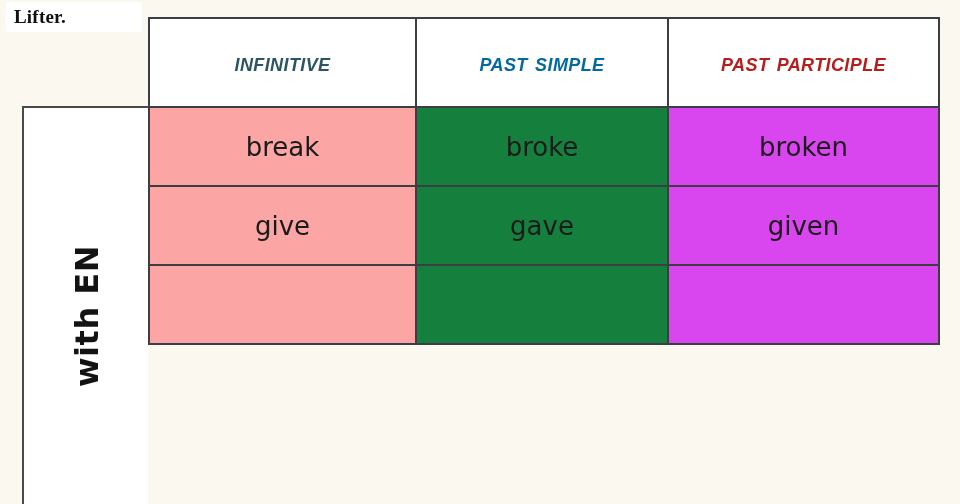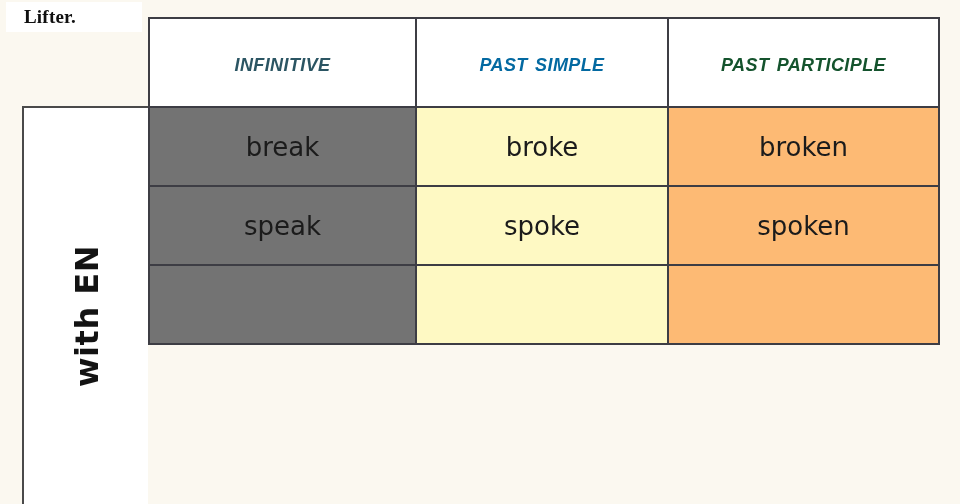--- a/index.html
+++ b/index.html
@@ -32,21 +32,21 @@
     background: #ffffff;
     display: flex;
     align-items: center;
   }
   #caption-text {
     font-family: "Liberation Serif", serif;
     font-weight: bold;
     font-size: 19px;
     color: #101010;
     letter-spacing: 0.2px;
-    padding-left: 18px;
+    padding-left: 8px;
   }
 
   
   #verb-table {
     position: absolute;
     left: 22px;
     top: 17px;
     width: 916px;
     height: 505px;
   }
@@ -122,32 +122,32 @@
     white-space: nowrap;
   }
   
   .hdr {
     display: inline-block;
     font-variant: small-caps;
     text-transform: lowercase;
   }
   th.h-infinitive .hdr { color: #2b5563; }
   th.h-pastsimple .hdr { color: #0369a1; }
-  th.h-participle .hdr { color: #14532d; }
+  th.h-participle .hdr { color: #b91c1c; }
 
   tbody td {
     height: 79px;
     font-size: 26px;
     color: #1b1b1b;
     font-family: "DejaVu Sans", sans-serif;
     font-weight: 400;
   }
-  tbody td.col-inf  { background: #737373; }
-  tbody td.col-ps   { background: #fef9c3; }
-  tbody td.col-pp   { background: #fdba74; }
+  tbody td.col-inf  { background: #fca5a5; }
+  tbody td.col-ps   { background: #15803d; }
+  tbody td.col-pp   { background: #d946ef; }
 
   tbody td.col-inf { border-color: #36525c; }
   tbody td.col-ps  { border-color: #33384f; }
   tbody td.col-pp  { border-color: #443a4d; }
 
   
   tbody tr.partial td { height: 79px; }
 </style>
 </head>
 <body>
@@ -186,23 +186,23 @@
             </th>
           </tr>
         </thead>
         <tbody>
           <tr>
             <td class="col-inf">break</td>
             <td class="col-ps">broke</td>
             <td class="col-pp">broken</td>
           </tr>
           <tr>
-            <td class="col-inf">speak</td>
-            <td class="col-ps">spoke</td>
-            <td class="col-pp">spoken</td>
+            <td class="col-inf">give</td>
+            <td class="col-ps">gave</td>
+            <td class="col-pp">given</td>
           </tr>
           <tr class="partial">
             <td class="col-inf"></td>
             <td class="col-ps"></td>
             <td class="col-pp"></td>
           </tr>
         </tbody>
       </table>
     </div>
 

